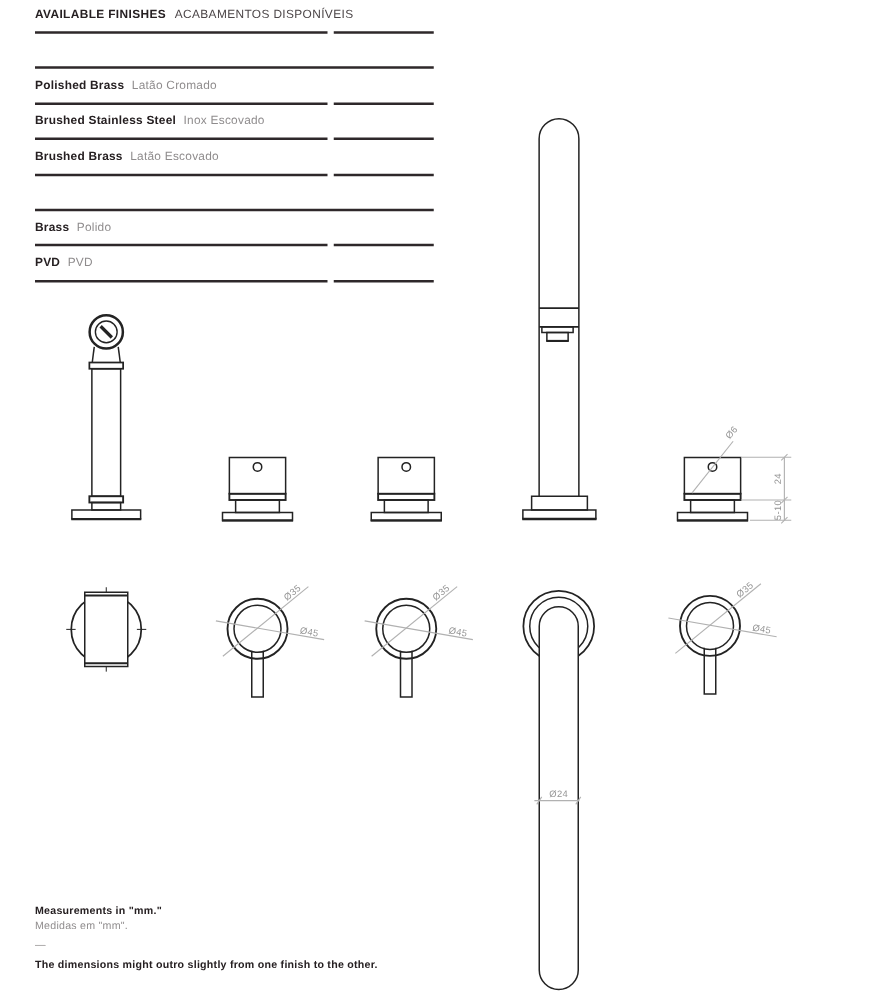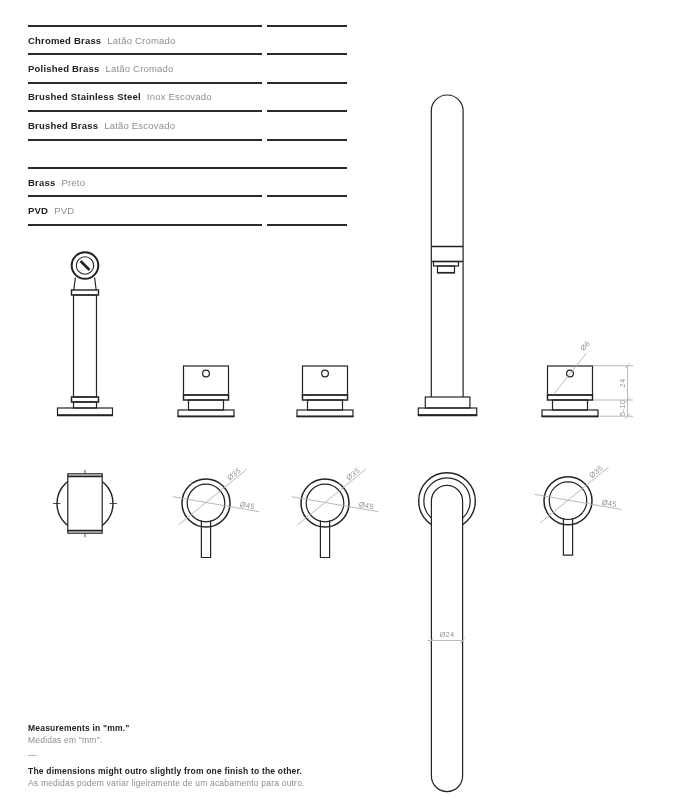--- a/index.html
+++ b/index.html
@@ -34,31 +34,30 @@
   .notes p { margin:0; line-height:12px; }
   .n-bold { font-weight:bold; color:#262022; }
   .n-gray { color:#8f8c8d; }
   .n-dash { color:#8f8c8d; margin:3px 0 4px 0 !important; }
 </style>
 </head>
 <body>
 
 <div class="page">
 
+  <div class="header">
+    <span class="t-en">AVAILABLE FINISHES</span><span class="t-pt">ACABAMENTOS DISPONÍVEIS</span>
+  </div>
 
   <div class="finishes">
     <div class="rule-row">
         <span class="seg-l"></span>
         <span class="seg-r"></span>
       </div>
     <div class="frow">
-      <div class="cell-l">
-          <span class="f-en">Chromed Brass</span>
-          <span class="f-pt">Latão Cromado</span>
-        </div>
         <div class="cell-r"></div>
     </div>
     <div class="frow">
       <div class="cell-l">
           <span class="f-en">Polished Brass</span>
           <span class="f-pt">Latão Cromado</span>
         </div>
         <div class="cell-r"></div>
     </div>
     <div class="frow">
@@ -74,21 +73,21 @@
           <span class="f-pt">Latão Escovado</span>
         </div>
         <div class="cell-r"></div>
     </div>
     <div class="frow">
         <div class="cell-r"></div>
     </div>
     <div class="frow">
       <div class="cell-l">
           <span class="f-en">Brass</span>
-          <span class="f-pt">Preto</span>
+          <span class="f-pt">Polido</span>
         </div>
         <div class="cell-r"></div>
     </div>
     <div class="frow">
       <div class="cell-l">
           <span class="f-en">PVD</span>
           <span class="f-pt">PVD</span>
         </div>
         <div class="cell-r"></div>
     </div>
@@ -189,16 +188,15 @@
         <text x="447" y="637.3" text-anchor="middle">Ø24</text>
       </g>
     </g>
   </svg>
 
   <div class="notes">
     <p class="n-bold">Measurements in "mm."</p>
     <p class="n-gray">Medidas em "mm".</p>
     <p class="n-dash">—</p>
     <p class="n-bold">The dimensions might outro slightly from one finish to the other.</p>
-    <p class="n-gray">As medidas podem variar ligeiramente de um acabamento para outro.</p>
   </div>
 
 </div>
 
 </body></html>

